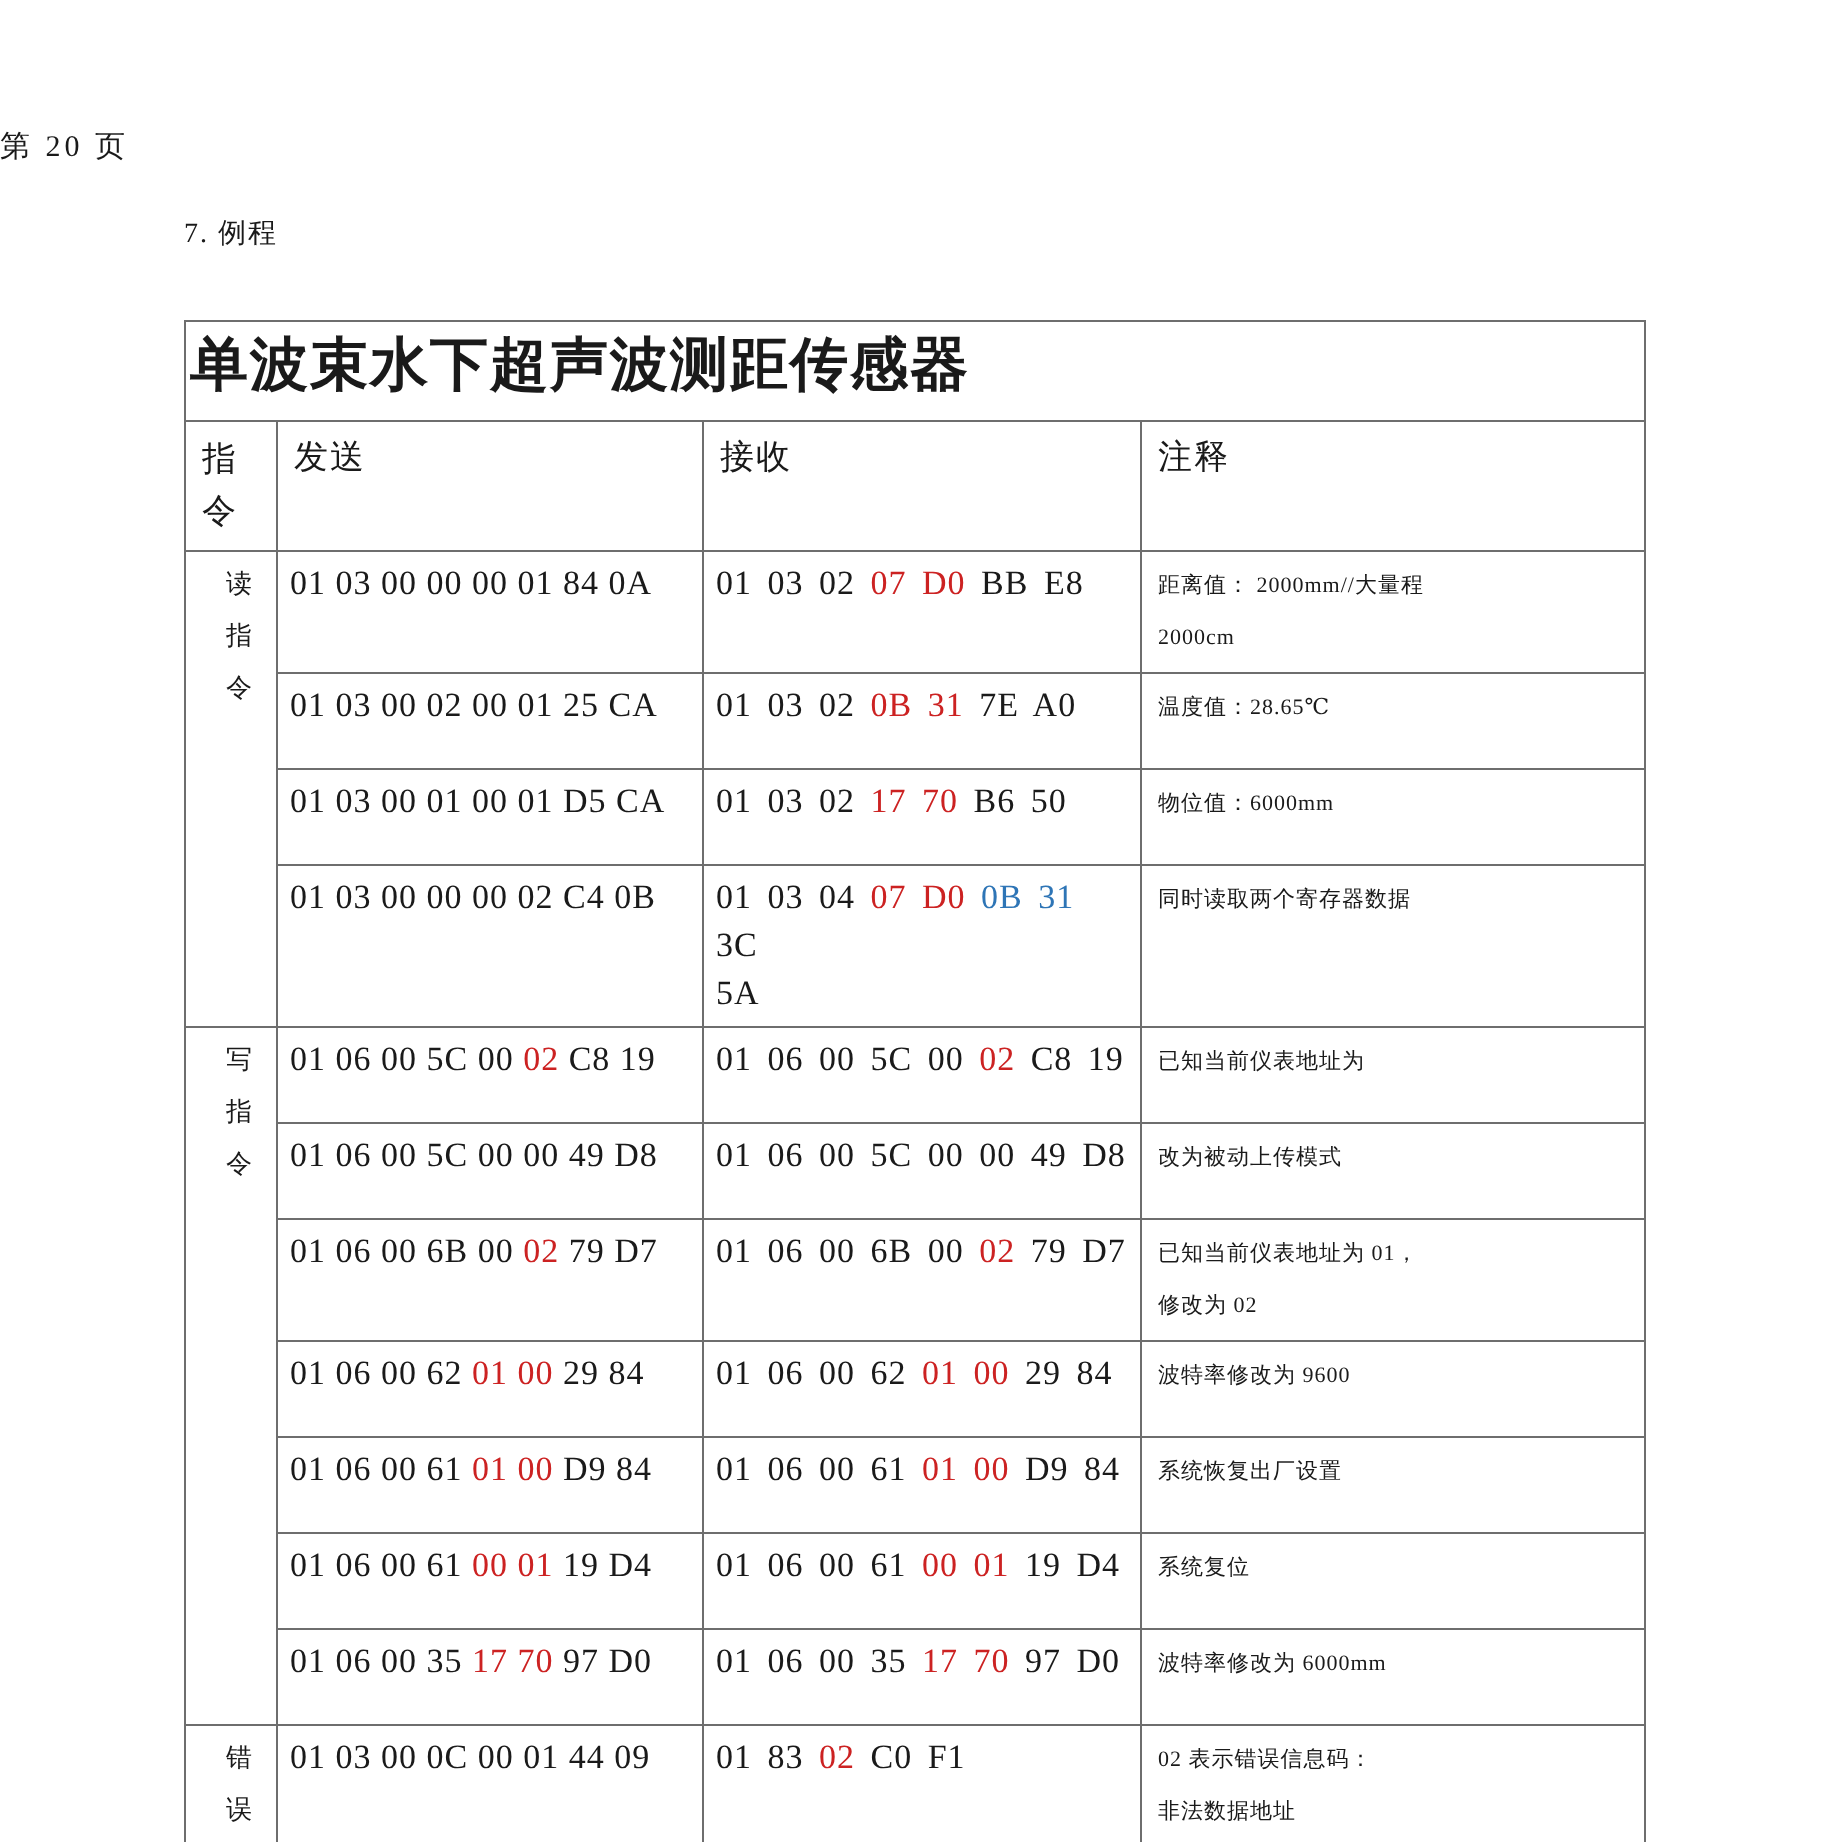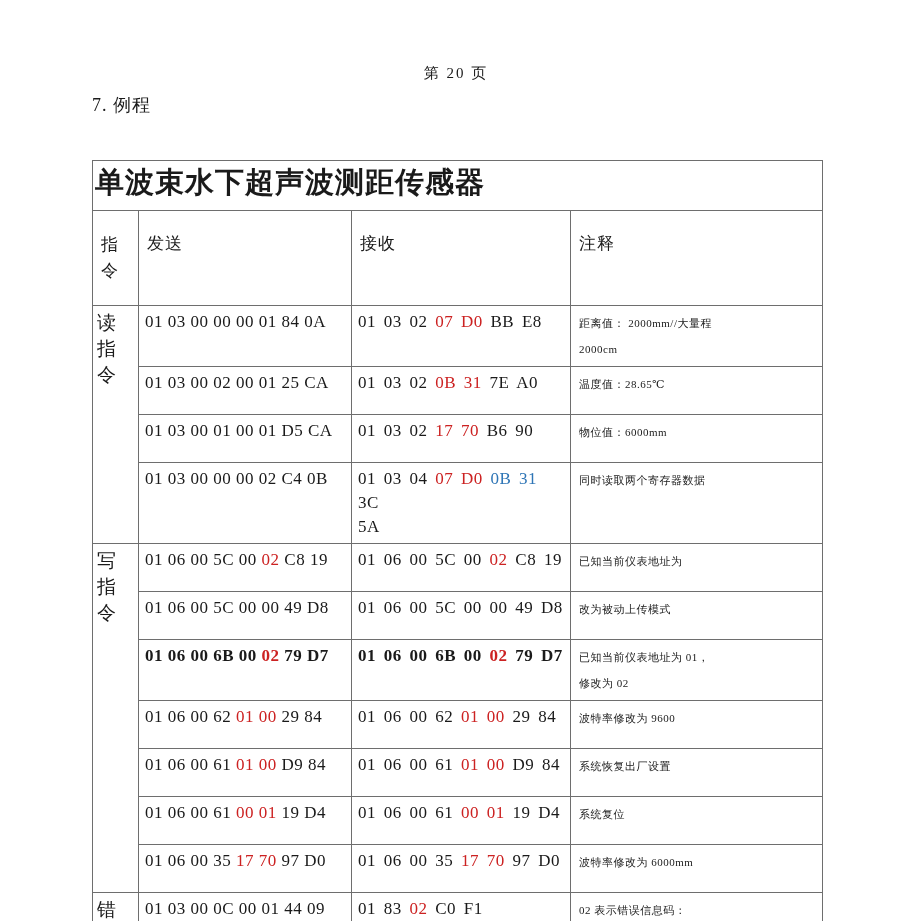--- a/index.html
+++ b/index.html
@@ -16,29 +16,28 @@
     position: relative;
     width: 912px;
     height: 921px;
     background: #ffffff;
   }
   .page-number {
     position: absolute;
     top: 64px;
     left: 0;
     width: 100%;
-    text-align: center;
     font-size: 15px;
     letter-spacing: 2px;
   }
   .section-heading {
     position: absolute;
-    top: 93px;
+    top: 108px;
     left: 92px;
-    font-size: 18px;
+    font-size: 14px;
     letter-spacing: 1px;
   }
   table.example-table {
     position: absolute;
     top: 160px;
     left: 92px;
     width: 730px;
     border-collapse: collapse;
     table-layout: fixed;
   }
@@ -53,45 +52,46 @@
     text-align: left;
     vertical-align: middle;
     font-size: 29px;
     font-weight: bold;
     letter-spacing: 1px;
     padding: 2px;
   }
   tr.header-row td {
     height: 46px;
     font-size: 17px;
-    padding: 21px 8px;
+    padding: 6px 8px;
     letter-spacing: 1px;
   }
   td.narrow {
     padding: 5px 12px;
     word-break: break-all;
     line-height: 26px;
   }
   tbody#rows tr { height: 48px; }
   tbody#rows tr.tall { height: 100px; }
   td.group-cell {
-    font-size: 19px;
-    padding: 4px 4px;
+    font-size: 13px;
+    padding: 4px 20px;
     word-break: break-all;
     line-height: 26px;
     letter-spacing: 1px;
+    font-family: Liberation Mono, monospace;
   }
   td.hex-cell {
     font-size: 17px;
     padding: 4px 6px;
     line-height: 24px;
     letter-spacing: 0.5px;
   }
   td.hex-cell.recv { word-spacing: 3px; }
-  td.hex-cell.bold { font-weight: bold; }
+  td.hex-cell.bold { font-weight: normal; }
   td.note-cell {
     font-size: 11px;
     padding: 4px 8px;
     line-height: 26px;
     letter-spacing: 0.5px;
   }
 </style>
 </head>
 <body>
 
@@ -127,21 +127,21 @@
           <td class="note-cell">距离值： 2000mm//大量程
 2000cm</td>
         </tr>
         <tr>
           <td class="hex-cell send"><span>01 03 00 02 00 01 25 CA</span></td>
           <td class="hex-cell recv"><span>01 03 02 </span><span style="color: rgb(204, 34, 34);">0B 31</span><span> 7E A0</span></td>
           <td class="note-cell">温度值：28.65℃</td>
         </tr>
         <tr>
           <td class="hex-cell send"><span>01 03 00 01 00 01 D5 CA</span></td>
-          <td class="hex-cell recv"><span>01 03 02 </span><span style="color: rgb(204, 34, 34);">17 70</span><span> B6 90</span></td>
+          <td class="hex-cell recv"><span>01 03 02 </span><span style="color: rgb(204, 34, 34);">17 70</span><span> B6 50</span></td>
           <td class="note-cell">物位值：6000mm</td>
         </tr>
         <tr>
           <td class="hex-cell send"><span>01 03 00 00 00 02 C4 0B</span></td>
           <td class="hex-cell recv"><span>01 03 04 </span><span style="color: rgb(204, 34, 34);">07 D0</span><span> </span><span style="color: rgb(46, 117, 182);">0B 31</span><span> 3C
 5A</span></td>
           <td class="note-cell">同时读取两个寄存器数据</td>
         </tr>
         <tr>
           <td class="group-cell" rowspan="7">写指令</td>

